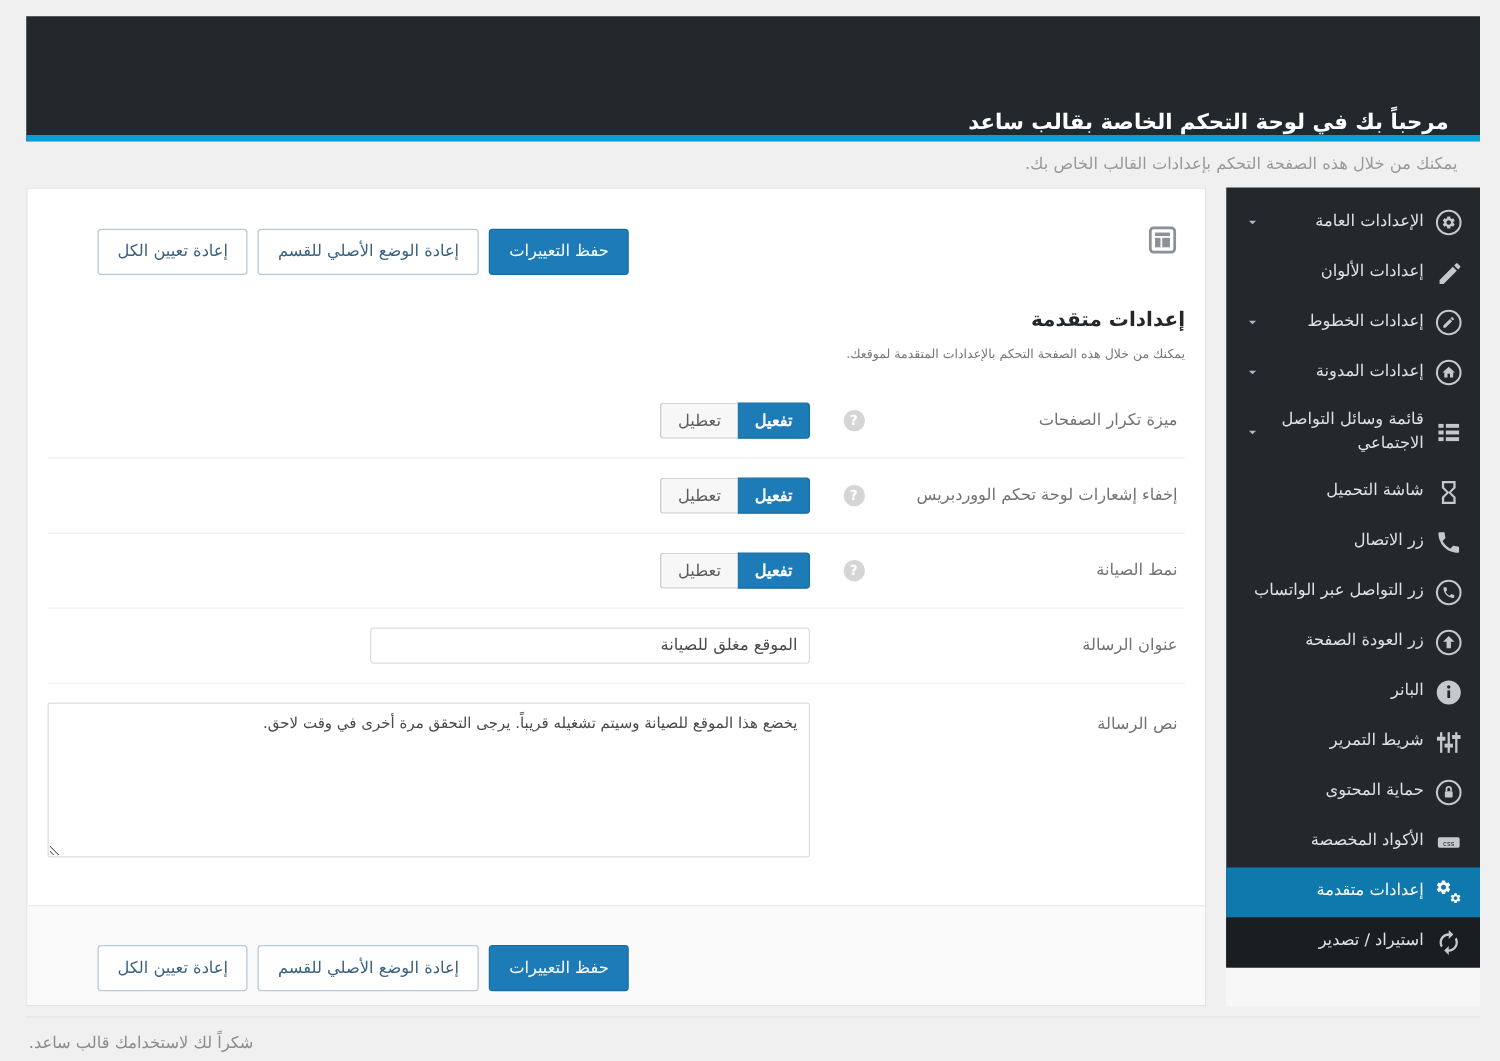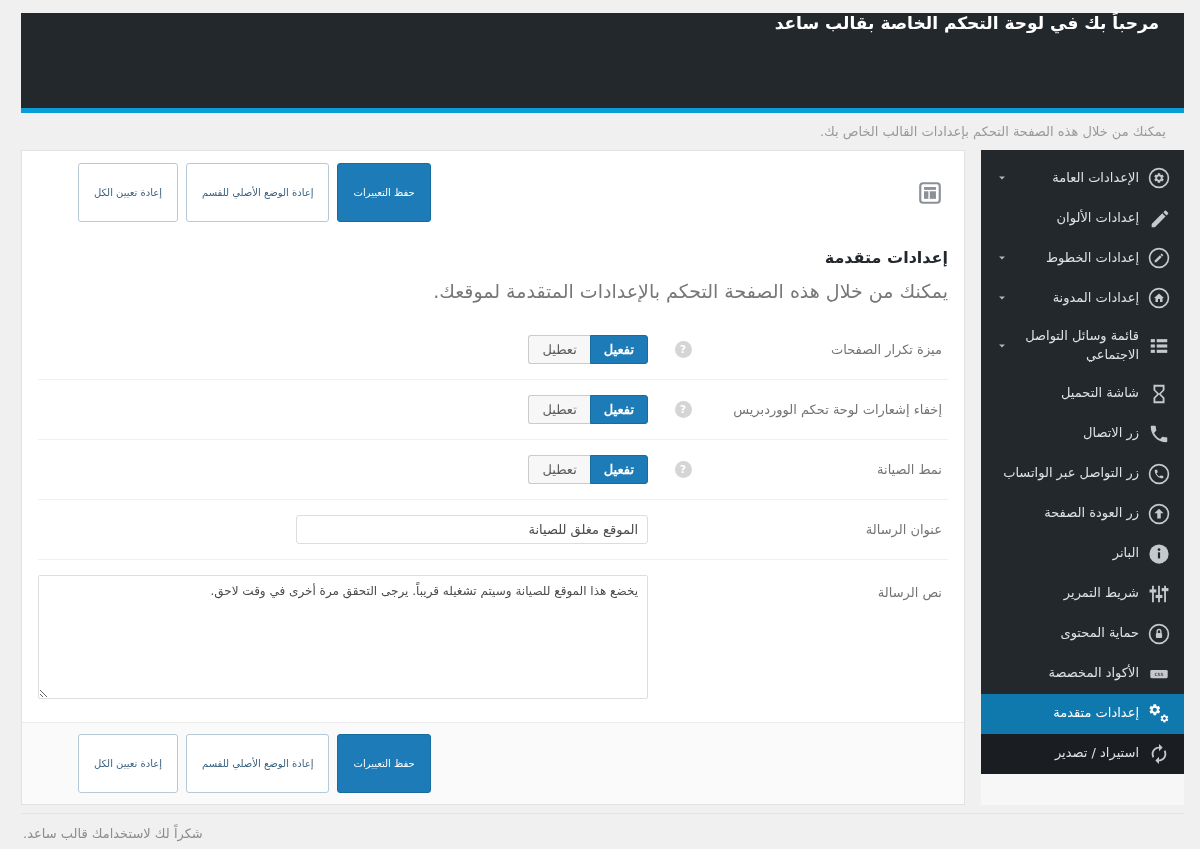--- a/index.html
+++ b/index.html
@@ -7,21 +7,21 @@
   body {
     background:#f0f0f1;
     font-family:"DejaVu Sans", sans-serif;
     direction:rtl;
   }
   .page { padding:13px 16px 0 21px; height:100%; }
 
   
   .hdr {
     background:#23282d; height:100px;
-    display:flex; align-items:flex-start;
+    display:flex; align-items:flex-end;
     padding:0 25px;
     border-bottom:5px solid #099dd7;
   }
   .hdr-title { color:#fff; font-size:17px; font-weight:bold; }
   .subhdr {
     height:37px; line-height:37px;
     color:#999; font-size:13px; padding:0 18px;
   }
 
   
@@ -43,35 +43,35 @@
   
   .content {
     flex:1; background:#fff; border:1px solid #e2e2e2;
     display:flex; flex-direction:column;
   }
   .toolbar { display:flex; align-items:center; padding:12px 16px; }
   .flex-sp { flex:1; }
   .end-sp { width:40px; }
   .btn {
     font-family:"DejaVu Sans", sans-serif;
-    font-size:10px; border-radius:3px; padding:23px 15px;
-    cursor:pointer; white-space:nowrap;
+    font-size:13px; border-radius:3px; padding:10px 15px;
+    cursor:pointer; white-space:nowrap;margin-top:20px;
   }
   .btn-blue { background:#1d7cb8; border:1px solid #176d9e; color:#fff; }
   .btn-outline { background:#fff; border:1px solid #b6c9d6; color:#39617f; margin-inline-start:8px; }
   .icon-btn {
     width:36px; height:32px; background:transparent; border:none;
     cursor:pointer; display:flex; align-items:center; justify-content:center;
   }
   .icon-btn svg { width:26px; height:26px; color:#8b9196; }
 
   
   .sec-head { padding:14px 16px 18px; }
   .sec-title { font-size:16px; font-weight:bold; color:#23282d; }
-  .sec-desc { margin-top:13px; font-size:19px; color:#777; }
+  .sec-desc { margin-top:13px; font-size:10px; color:#777; }
 
   
   .rows { padding:0 16px; }
   .row { display:flex; align-items:center; padding:15px 0; border-bottom:1px solid #f0f0f0; }
   .row:last-child { border-bottom:none; }
   .row-label { width:230px; font-size:13px; color:#737373; text-align:start; padding-inline-start:6px; }
   .row-help { width:70px; display:flex; justify-content:center; }
   .help-dot {
     width:17px; height:17px; border-radius:50%;
     background:#d5d5d5; color:#fff; font-size:11px; font-weight:bold;

